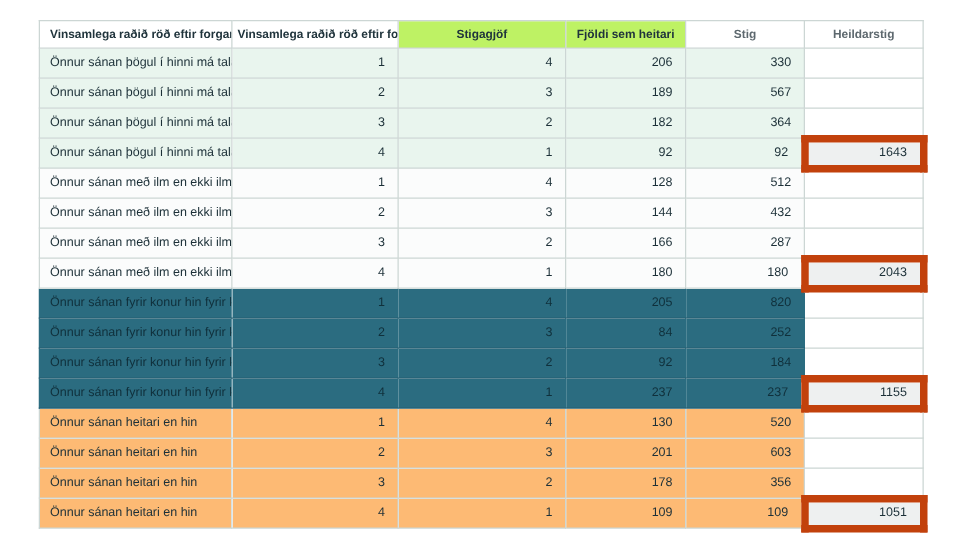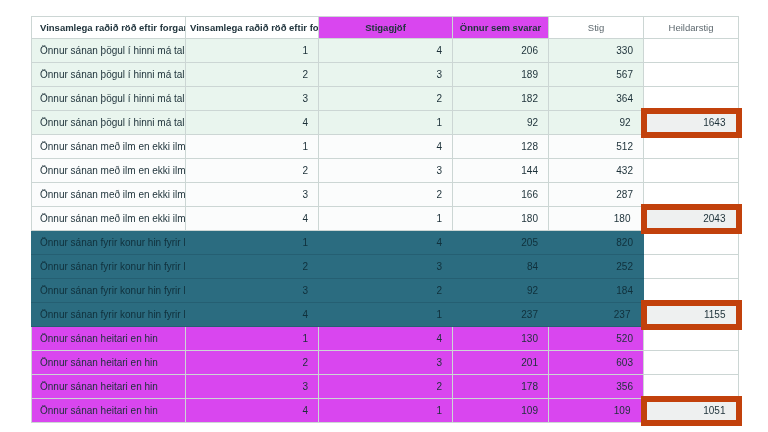--- a/index.html
+++ b/index.html
@@ -38,31 +38,31 @@
   th {
     height: 22px;
     font-size: 9.5px;
     font-weight: bold;
     color: #20343c;
     text-align: center;
     background: #ffffff;
     padding: 0 4px;
   }
   th.left { text-align: left; padding-left: 8px; }
-  th.graybg { background: #d946ef; }
-  th.muted { color: #5d686e; font-weight: normal; }
+  th.graybg { background: #bef264; }
+  th.muted { color: #5d686e; font-weight: bold; }
 
   td { background: #fbfcfc; }
   td.label-cell { text-align: left; padding-left: 8px; }
   td.num { text-align: right; padding-right: 10px; }
 
   tr.theme-green td { background: #e9f5ee; }
   tr.theme-white td { background: #fbfcfc; }
   tr.theme-teal  td { background: #2b6c80; color: #10303b; border-color: #2b6c80; border-top-color:#3a7a8d; border-bottom-color:#255f72; }
-  tr.theme-cyan  td { background: #d946ef; }
+  tr.theme-cyan  td { background: #fdba74; }
 
   tr td.total-empty  { background: #ffffff !important; color: #1c3038; border: 1px solid #ccd6d4; }
   tr td.total-filled { background: #eef0f0 !important; color: #1c3038; border: 6px solid #c2410c; }
 </style>
 </head>
 <body>
 
 <div class="table-wrap">
   <table class="results">
     <colgroup>
@@ -71,21 +71,21 @@
         <col class="c3">
         <col class="c4">
         <col class="c5">
         <col class="c6">
     </colgroup>
     <thead>
       <tr>
         <th class="left">Vinsamlega raðið röð eftir forgangi</th>
         <th>Vinsamlega raðið röð eftir forgangi</th>
         <th class="graybg">Stigagjöf</th>
-        <th class="graybg">Önnur sem svarar</th>
+        <th class="graybg">Fjöldi sem heitari</th>
         <th class="muted">Stig</th>
         <th class="muted">Heildarstig</th>
       </tr>
     </thead>
     <tbody>
         <tr class="theme-green">
           <td class="label-cell">Önnur sánan þögul í hinni má tala</td>
           <td class="num">1</td>
           <td class="num">4</td>
           <td class="num">206</td>

